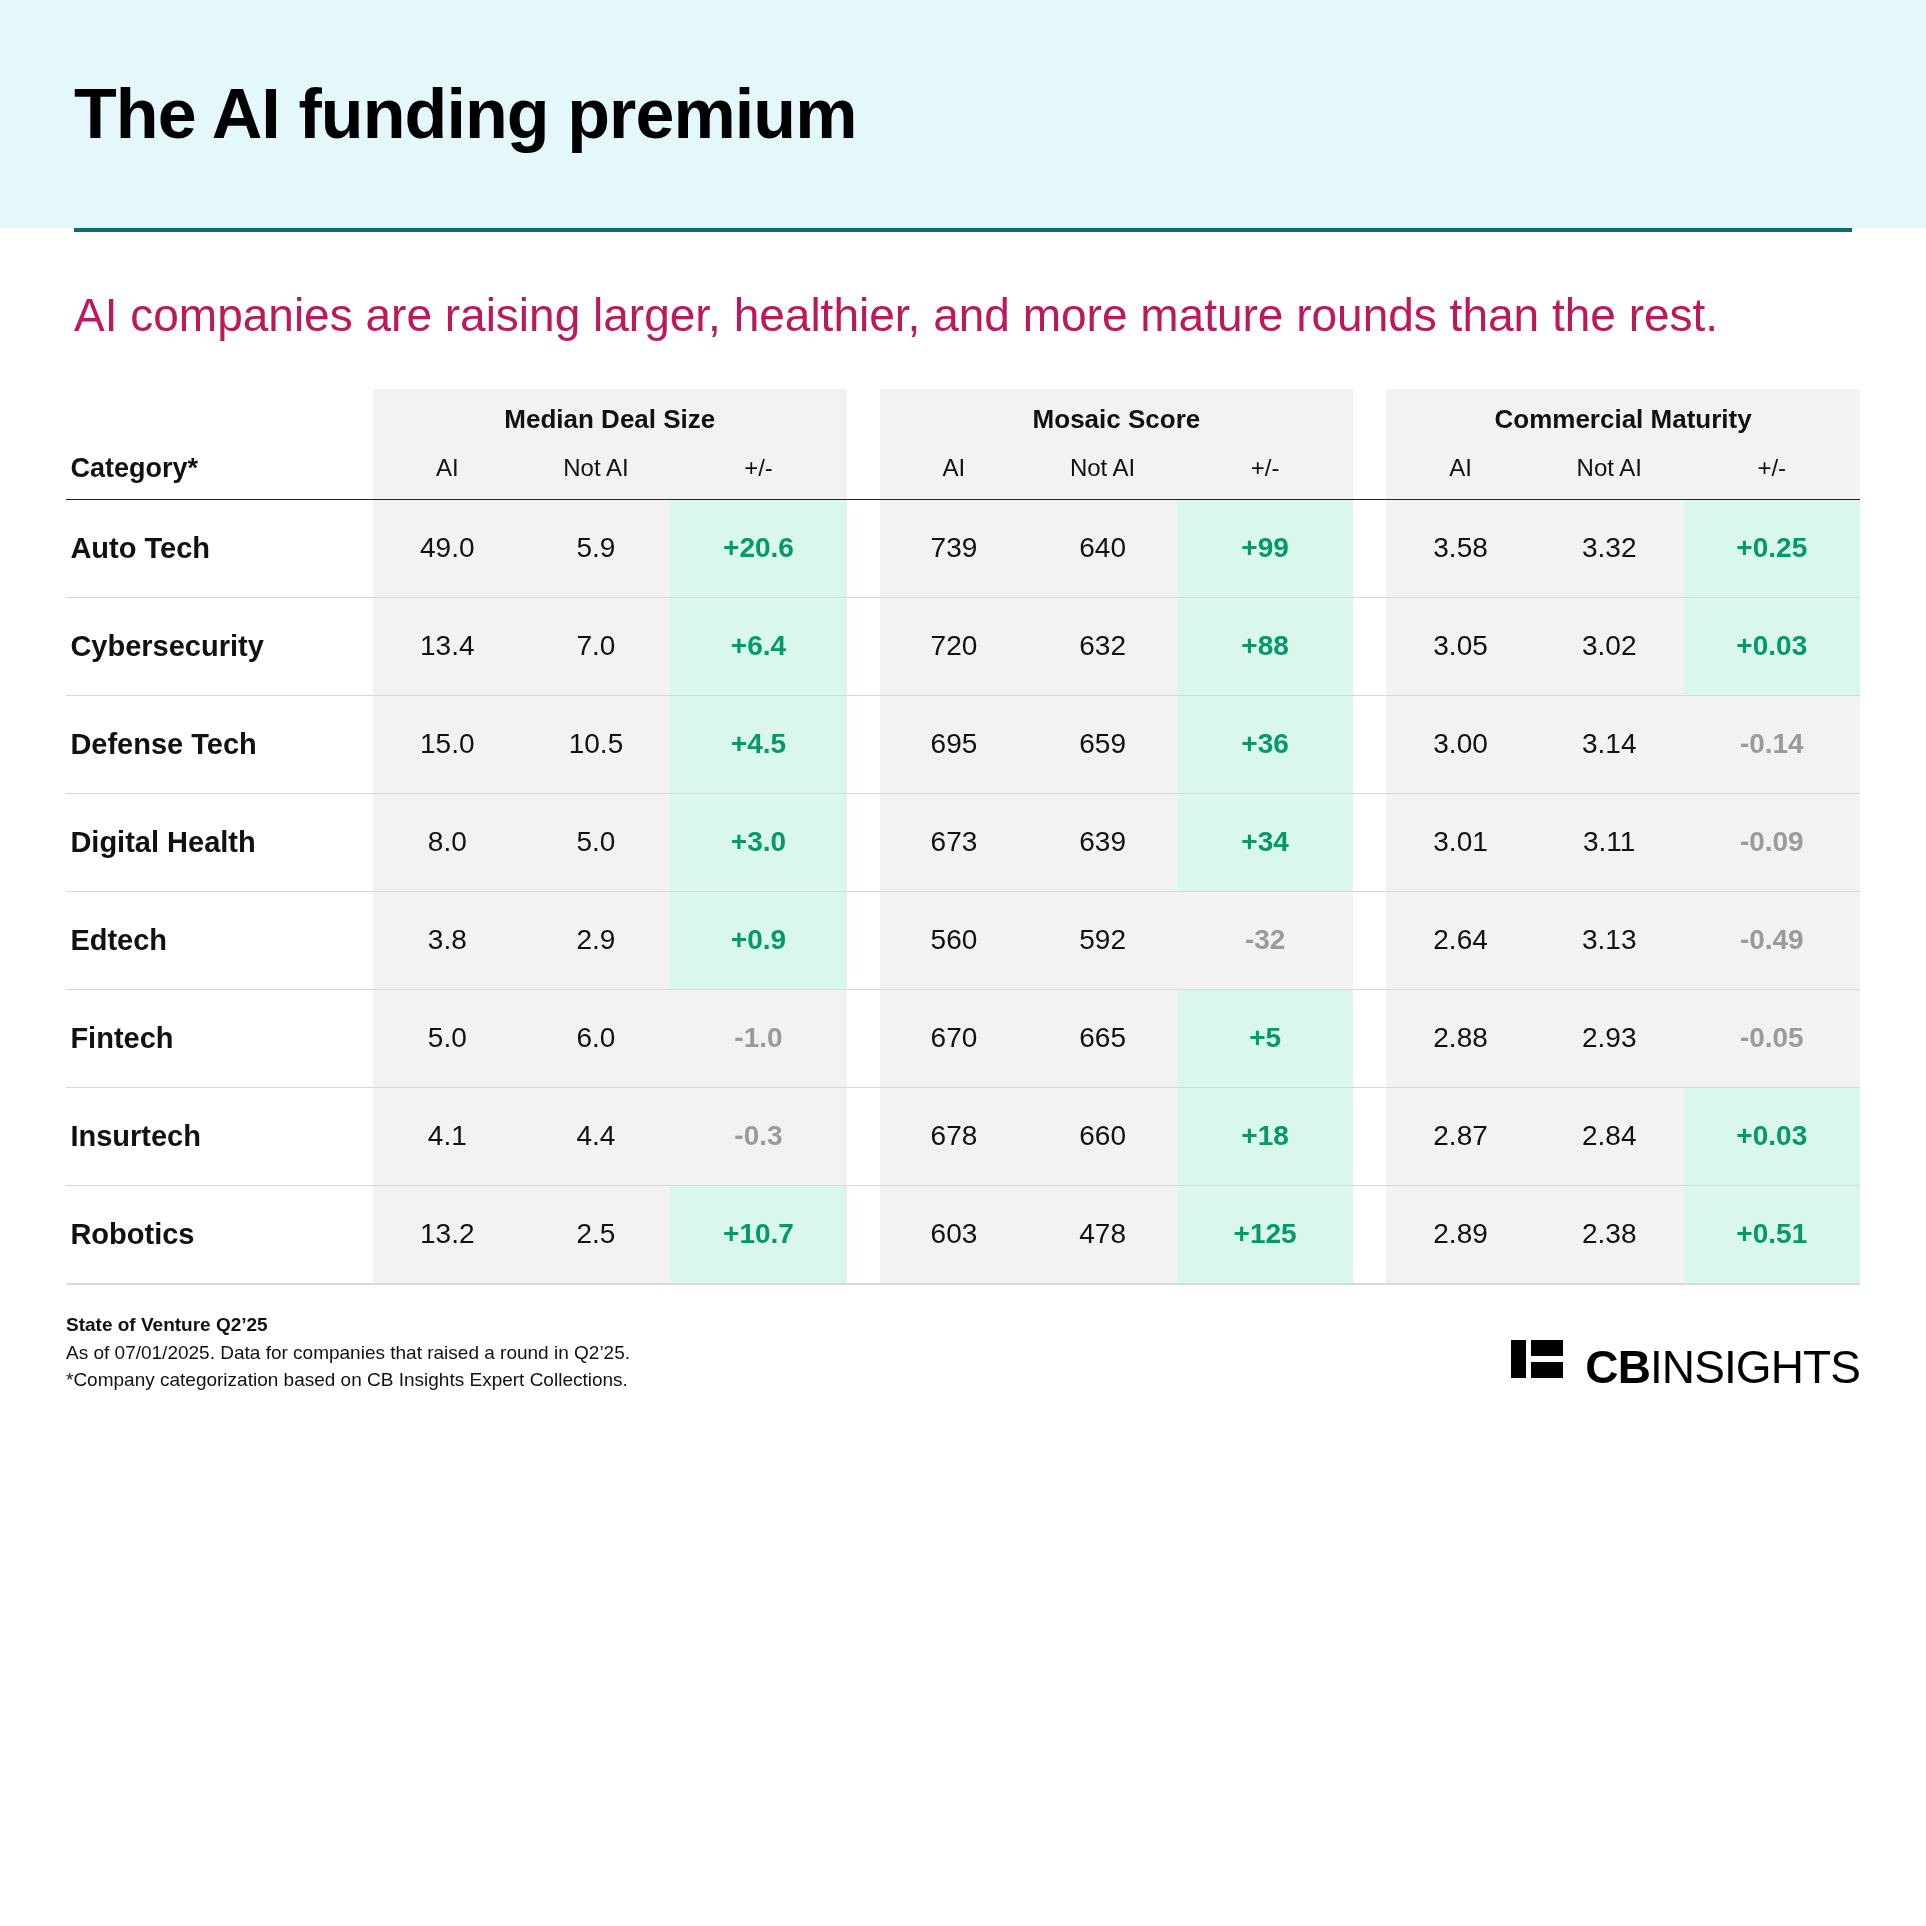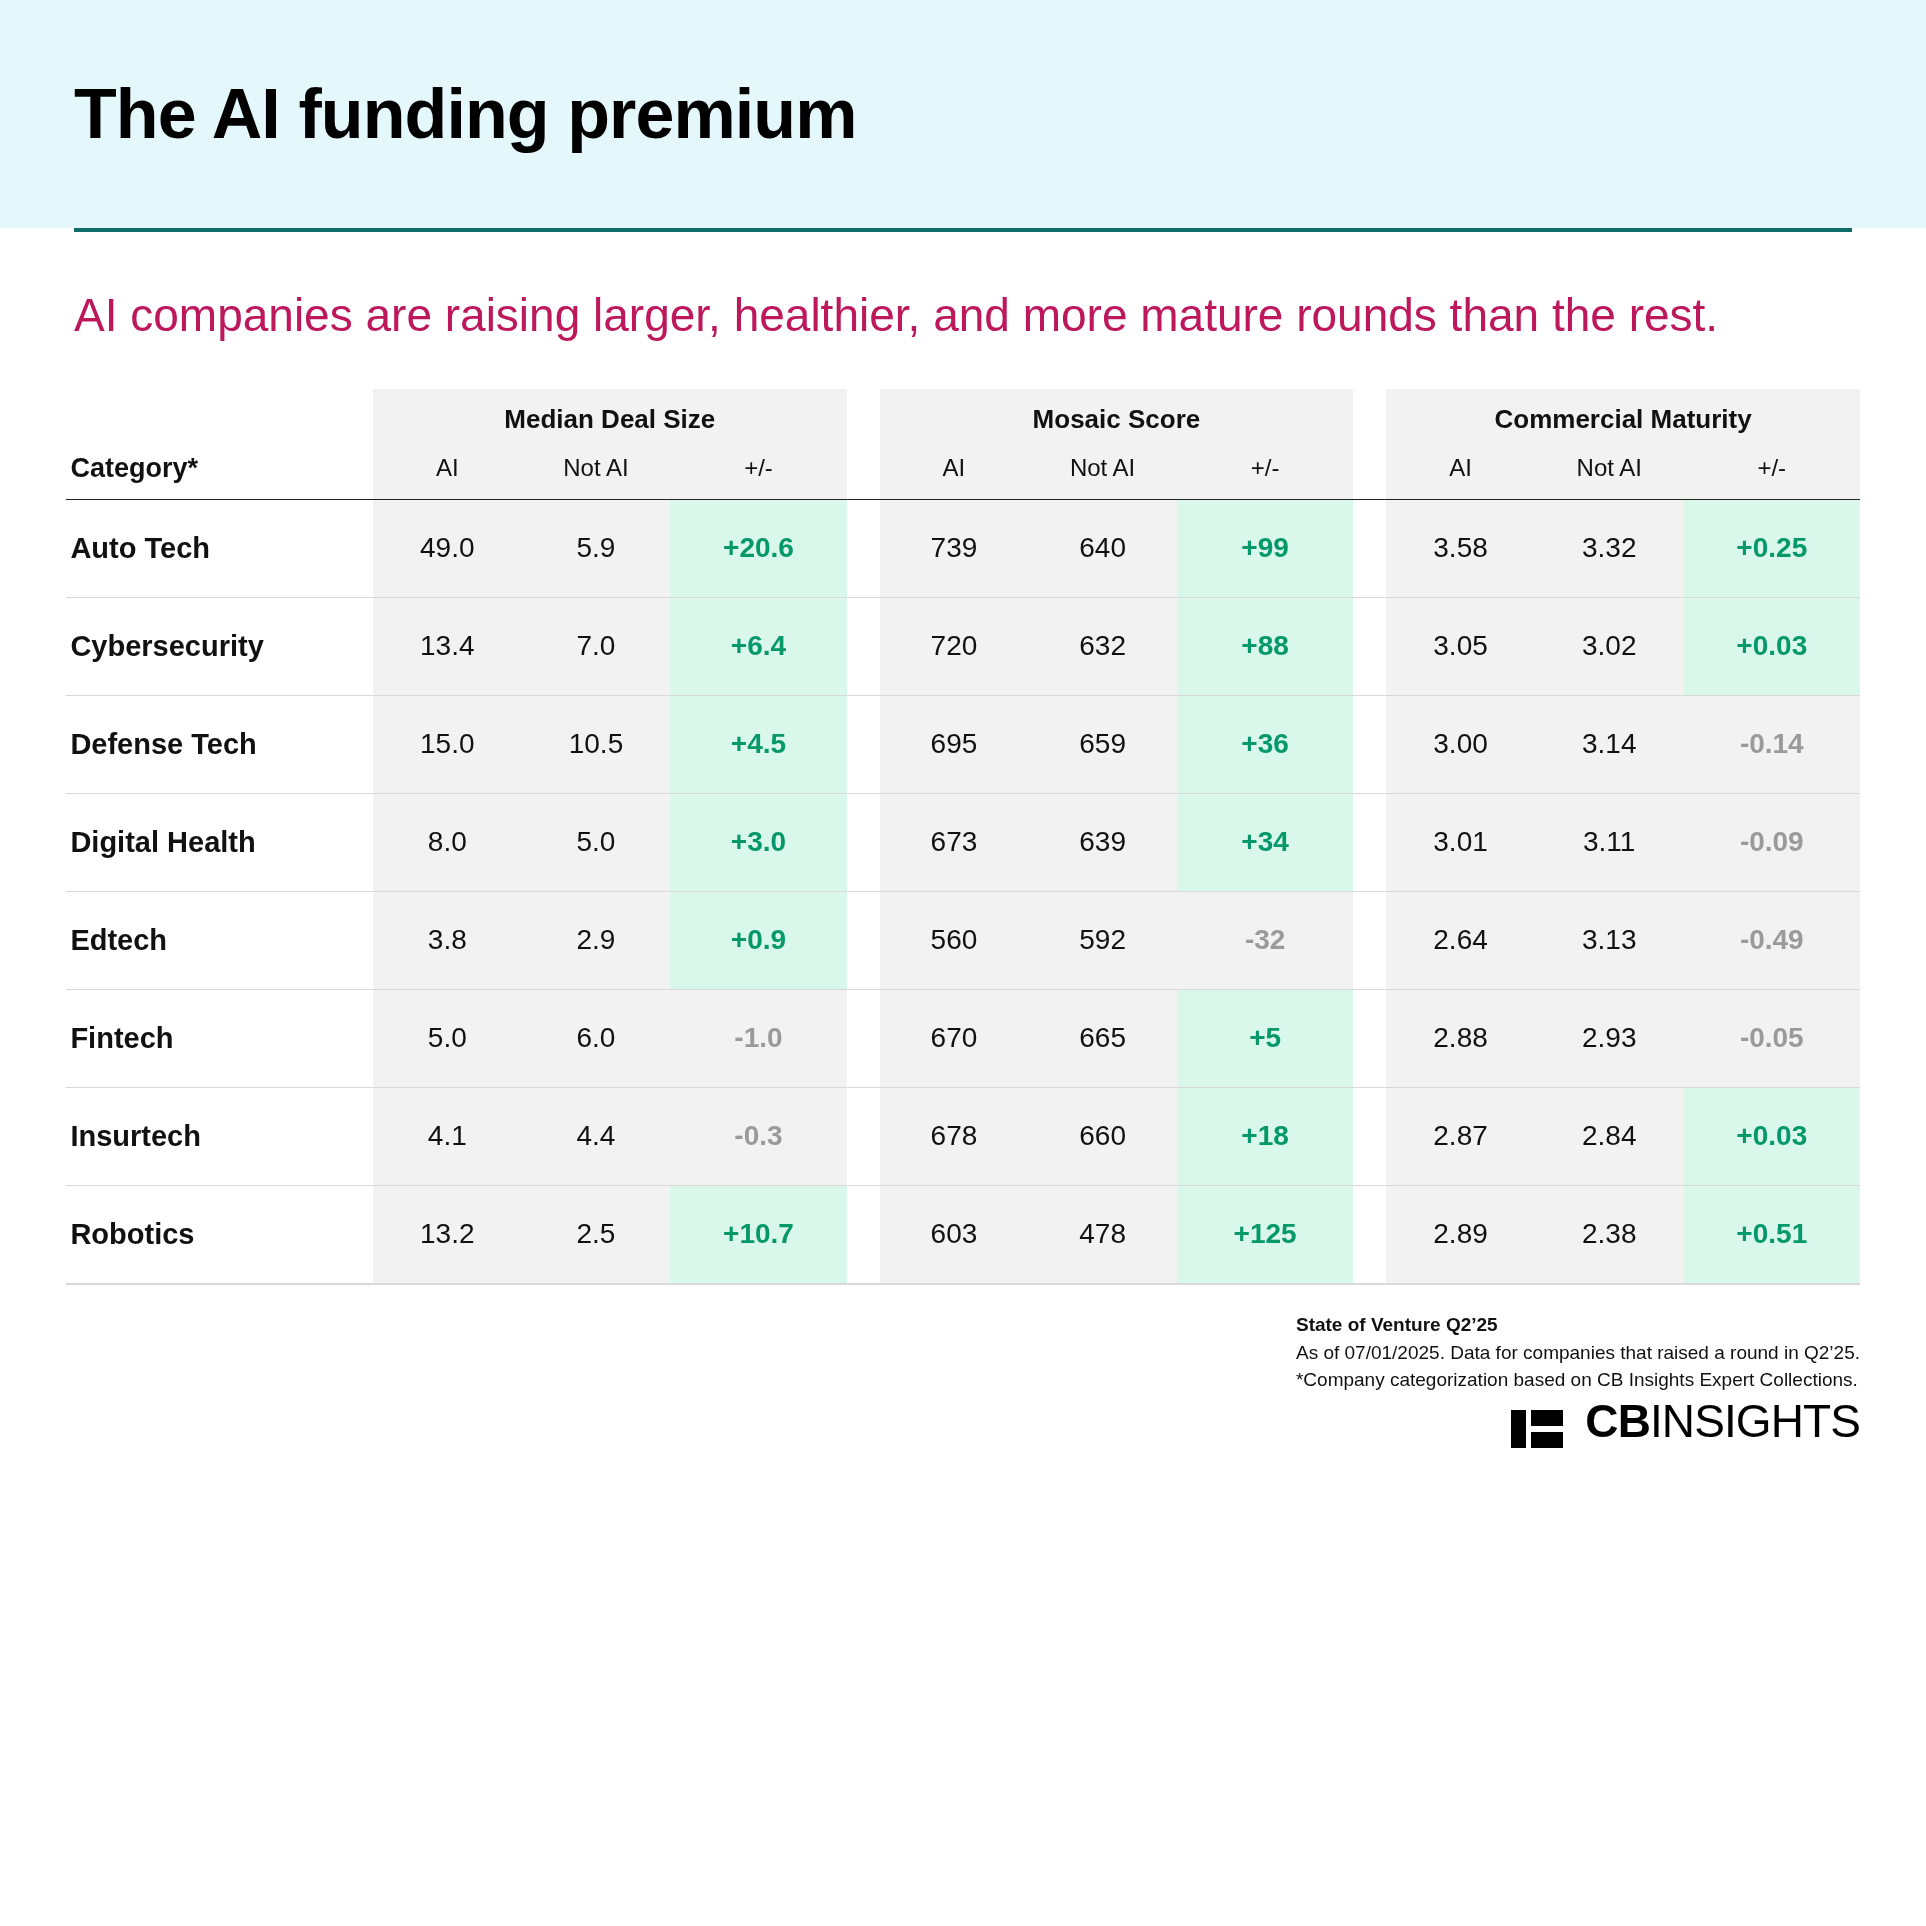--- a/index.html
+++ b/index.html
@@ -119,31 +119,30 @@
     height: 2.6px;
     background: #d9d9d9;
     margin: 0 66px;
   }
 
   .footer {
     margin: 26px 66px 0 66px;
     display: flex;
     justify-content: space-between;
     align-items: flex-end;
-    flex-direction: column;
   }
   .foot-text {
     font-size: 19px;
     line-height: 1.45;
     color: #111111;
   }
   .foot-text .strong { font-weight: bold; }
   .logo {
     display: flex;
-    align-items: flex-end;
+    align-items: flex-start;
     gap: 21px;
   }
   .logo-mark {
     display: inline-block;
     width: 53px;
     height: 38px;
     position: relative;
   }
   .logo-mark .lm-left {
     position: absolute; left: 0; top: 0;

